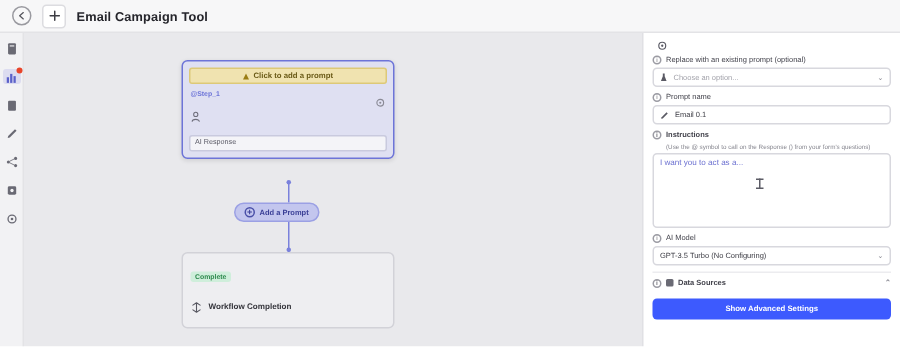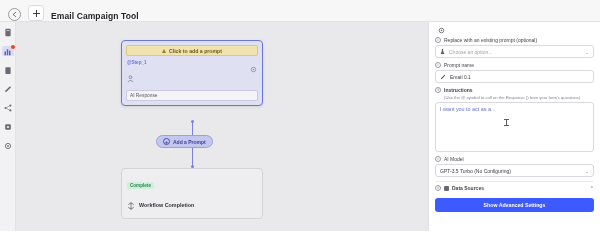--- a/index.html
+++ b/index.html
@@ -8,21 +8,21 @@
     font-family: "Liberation Sans", sans-serif;
     background: #ffffff;
     overflow: hidden;
   }
   .app { position: relative; width: 600px; height: 231px; display: flex; flex-direction: column; }
 
   
   .topbar {
     height: 22px; min-height: 22px; background: #f7f7f8;
     border-bottom: 1px solid #e3e3e6;
-    display: flex; align-items: flex-end; gap: 7px; padding: 0 8px;
+    display: flex; align-items: center; gap: 7px; padding: 0 8px;
   }
   .back-btn {
     width: 13px; height: 13px; border-radius: 50%;
     border: 1px solid #9a9aa0; display: flex; align-items: center; justify-content: center;
     color: #55555c; font-size: 8px; line-height: 1;
   }
   .plus-btn {
     width: 16px; height: 16px; background: #fff; border: 1px solid #dcdce0;
     border-radius: 3px; display: flex; align-items: center; justify-content: center;
     color: #3d3d44; font-size: 11px; line-height: 1;

